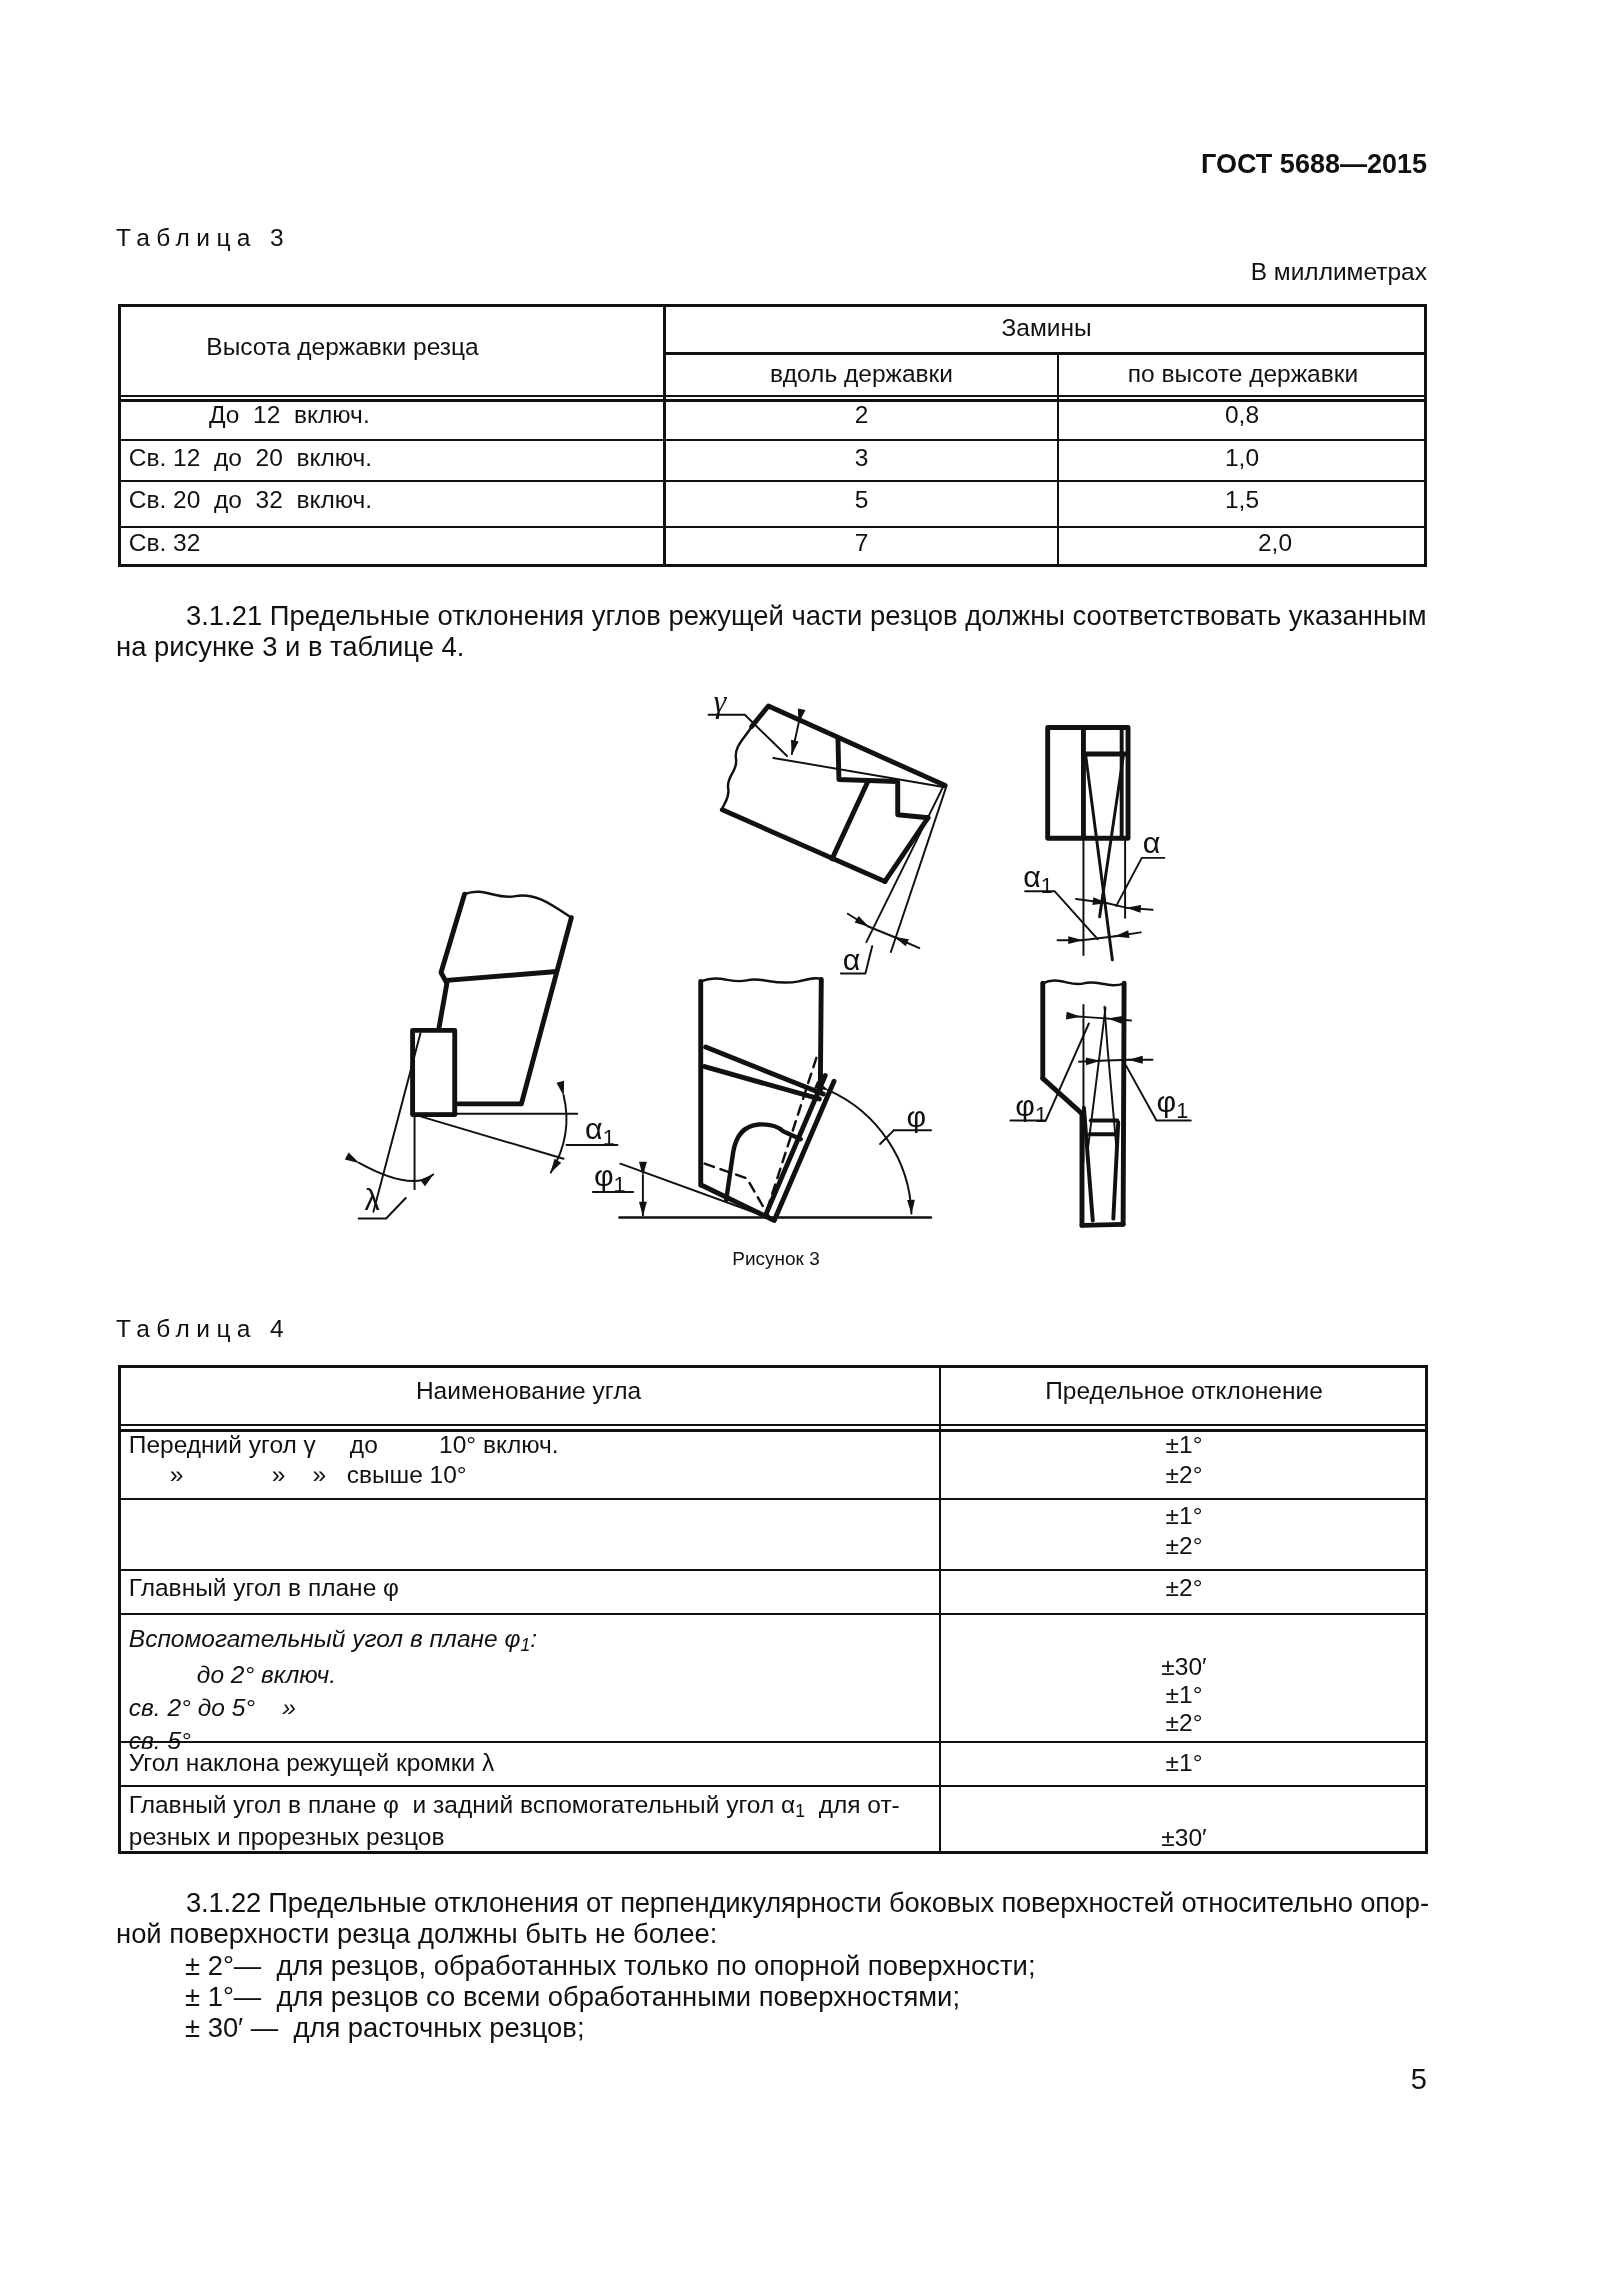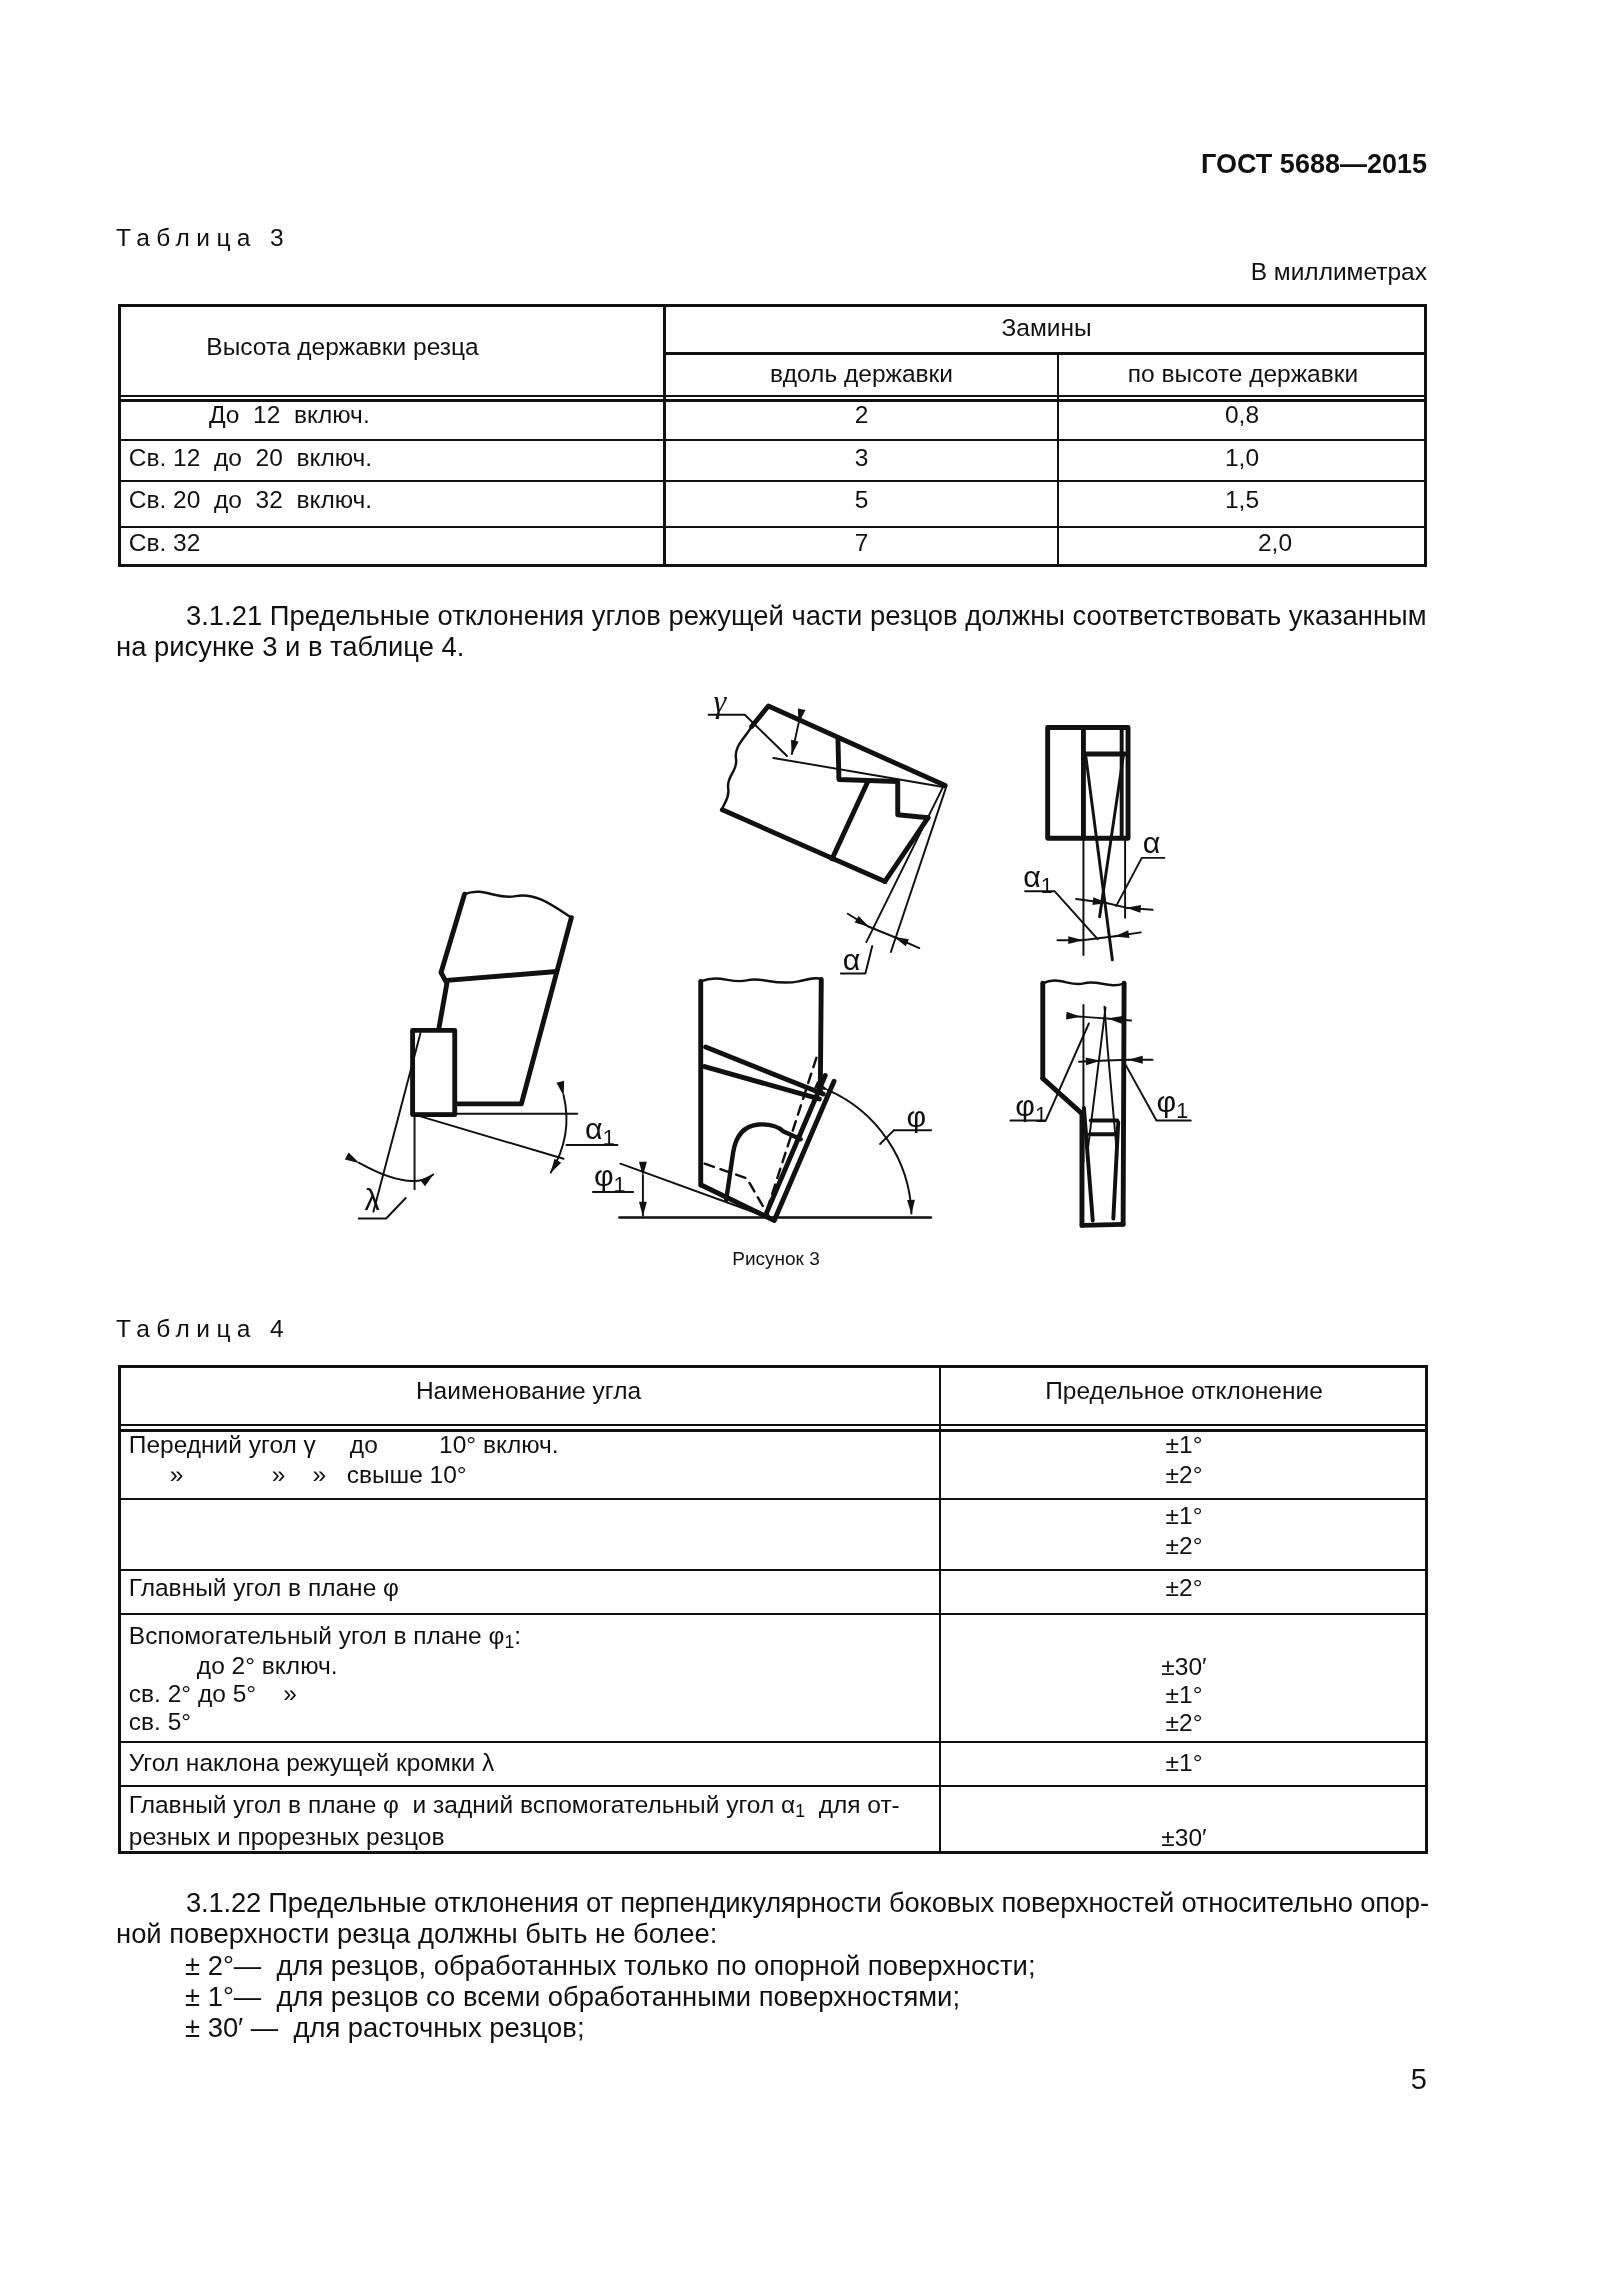--- a/index.html
+++ b/index.html
@@ -264,21 +264,21 @@
       »             »    »   свыше 10°</div>
  <div class="abs t" style="left:823px;top:65px;width:486px;text-align:center;">±1°
 ±2°</div>
  
  <div class="abs t" style="left:823px;top:136px;width:486px;text-align:center;">±1°
 ±2°</div>
  
  <div class="abs t" style="left:10.8px;top:208px;">Главный угол в плане φ</div>
  <div class="abs t" style="left:823px;top:208px;width:486px;text-align:center;">±2°</div>
  
- <div class="abs t" style="left:10.8px;top:257px;line-height:28px;">Вспомогательный угол в плане φ<span class="sb">1</span>:
+ <div class="abs t" style="left:10.8px;top:257px;line-height:33px;font-style:italic;">Вспомогательный угол в плане φ<span class="sb">1</span>:
           до 2° включ.
 св. 2° до 5°    »
 св. 5°</div>
  <div class="abs t" style="left:823px;top:288px;width:486px;text-align:center;line-height:28px;">±30′
 ±1°
 ±2°</div>
  
  <div class="abs t" style="left:10.8px;top:383px;">Угол наклона режущей кромки λ</div>
  <div class="abs t" style="left:823px;top:383px;width:486px;text-align:center;">±1°</div>
  

